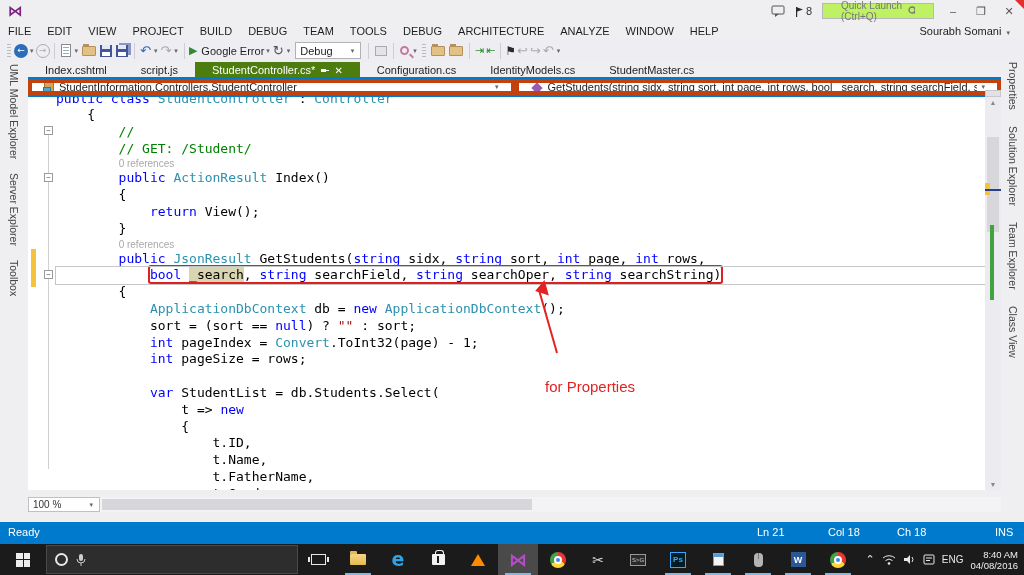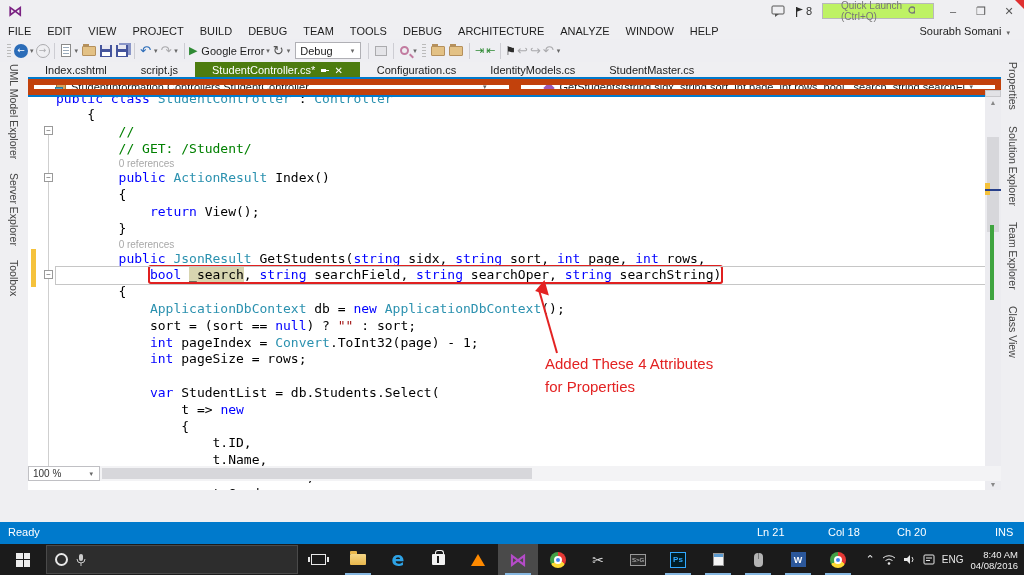--- a/index.html
+++ b/index.html
@@ -48,21 +48,21 @@
   .greenarr{color:#2F8A34;font-family:"DejaVu Sans",sans-serif;font-size:11px;margin:0 1px}
 
   
   #tabrow{position:absolute;left:28px;top:62px;width:973px;height:17px;display:flex;font-size:11px;color:#1E1E1E;border-bottom:2px solid #007ACC}
   .dtab{padding:1px 17px 0 17px;display:flex;align-items:center;gap:5px;white-space:nowrap}
   .dtab.active{background:#4d7c0f;color:#fff}
   .dtab .pin,.dtab .cl{font-size:10px;color:#fff;font-family:"DejaVu Sans",sans-serif}
 
   
   #navbar{position:absolute;left:28px;top:79px;width:973px;height:18px;display:flex;background:#fff;border-bottom:2px solid #007ACC}
-  .nav-combo{flex:1;display:flex;align-items:center;font-size:11px;color:#1E1E1E;border:6px solid #c2410c;overflow:hidden;padding:0 22px;white-space:nowrap}
+  .nav-combo{flex:1;display:flex;align-items:center;font-size:11px;color:#1E1E1E;border:4px solid #c2410c;overflow:hidden;padding:0 12px;white-space:nowrap}
   .nav-combo .dd{margin-left:auto;font-size:7px;color:#666;padding-left:4px}
   .cicon{width:10px;height:10px;margin-right:5px;flex:none;position:relative}
   .cicon.cls{background:#D8A25A;border:1px solid #A8772F}
   .cicon.cls::after{content:"";position:absolute;left:-2px;top:4px;width:6px;height:6px;background:#4EA6C8;border:1px solid #2A7A9C}
   .cicon.mth{background:#9B59B6;transform:rotate(45deg);width:8px;height:8px;margin:1px 7px 0 2px}
 
   
   .strip{position:absolute;top:62px;height:460px;background:#EFEFF2;font-size:10.5px;color:#444}
   #leftstrip{left:0;width:28px}
   #rightstrip{left:1001px;width:23px}
@@ -87,21 +87,21 @@
 
   
   #vscroll{position:absolute;left:985px;top:97px;width:16px;height:393px;background:#ECECF0}
   #vscroll .arr{position:absolute;left:0;width:16px;text-align:center;font-size:7px;color:#888}
   #vscroll .thumb{position:absolute;left:2px;top:40px;width:12px;height:95px;background:#D7D7DB}
   #vscroll .ymark{position:absolute;left:0;top:86px;width:5px;height:12px;background:#F5C23C}
   #vscroll .bline{position:absolute;left:0;top:92px;width:16px;height:2px;background:#27408B}
   #vscroll .gbar{position:absolute;left:5px;top:128px;width:4px;height:75px;background:#3FA43F}
   .splitnub{position:absolute;left:985px;top:90px;width:16px;height:7px;background:#E2E2E6;border:1px solid #C8C8CC}
 
-  #hscrollrow{position:absolute;left:28px;top:466px;width:973px;height:15px;background:#fde047;display:flex;align-items:center}
+  #hscrollrow{position:absolute;left:28px;top:497px;width:973px;height:15px;background:#fde047;display:flex;align-items:center}
   .zoombox{width:72px;height:15px;background:#fff;border:1px solid #C0C0C4;font-size:10px;color:#333;display:flex;align-items:center;justify-content:space-between;padding:0 4px}
   .htrack{flex:1;height:15px;background:#F3F3F5;position:relative}
   .hthumb{position:absolute;left:2px;top:2px;width:430px;height:11px;background:#D7D7DB}
 
   
   #bottomtabs{position:absolute;left:0;top:505px;width:1024px;height:17px;background:#EFEFF2;display:flex;align-items:flex-start;gap:18px;padding-left:30px;font-size:11px;color:#333}
   .btab{position:relative;padding-top:1px}
   .btab::after{content:"";position:absolute;left:-4px;right:-4px;bottom:-6px;height:5px;background:#D6D6DB}
 
   
@@ -299,21 +299,20 @@
     <div class="foldbox" style="top:173px">−</div>
     <div id="code"><div class="cline clip-top"><span class="tk-k">public class </span><span class="tk-t">StudentController</span><span class="tk-p"> : </span><span class="tk-t">Controller</span></div><div class="cline"><span class="tk-p">    {</span></div><div class="cline"><span class="tk-c">        //</span></div><div class="cline"><span class="tk-c">        // GET: /Student/</span></div><div class="lens" style="padding-left: 62.64px;">0 references</div><div class="cline"><span class="tk-k">        public </span><span class="tk-t">ActionResult</span><span class="tk-p"> Index()</span></div><div class="cline"><span class="tk-p">        {</span></div><div class="cline"><span class="tk-k">            return</span><span class="tk-p"> View();</span></div><div class="cline"><span class="tk-p">        }</span></div><div class="lens" style="padding-left: 62.64px;">0 references</div><div class="cline"><span class="tk-k">        public </span><span class="tk-t">JsonResult</span><span class="tk-p"> GetStudents(</span><span class="tk-k">string</span><span class="tk-p"> sidx, </span><span class="tk-k">string</span><span class="tk-p"> sort, </span><span class="tk-k">int</span><span class="tk-p"> page, </span><span class="tk-k">int</span><span class="tk-p"> rows,</span></div><div class="cline current-line">            <span class="redbox"><span class="tk-k">bool</span><span class="tk-p"> </span><span class="tk-hl">_search</span><span class="tk-p">, </span><span class="tk-k">string</span><span class="tk-p"> searchField, </span><span class="tk-k">string</span><span class="tk-p"> searchOper, </span><span class="tk-k">string</span><span class="tk-p"> searchString)</span></span></div><div class="cline"><span class="tk-p">        {</span></div><div class="cline"><span class="tk-t">            ApplicationDbContext</span><span class="tk-p"> db = </span><span class="tk-k">new</span><span class="tk-p"> </span><span class="tk-t">ApplicationDbContext</span><span class="tk-p">();</span></div><div class="cline"><span class="tk-p">            sort = (sort == </span><span class="tk-k">null</span><span class="tk-p">) ? </span><span class="tk-s">""</span><span class="tk-p"> : sort;</span></div><div class="cline"><span class="tk-k">            int</span><span class="tk-p"> pageIndex = </span><span class="tk-t">Convert</span><span class="tk-p">.ToInt32(page) - 1;</span></div><div class="cline"><span class="tk-k">            int</span><span class="tk-p"> pageSize = rows;</span></div><div class="cline">&nbsp;</div><div class="cline"><span class="tk-k">            var</span><span class="tk-p"> StudentList = db.Students.Select(</span></div><div class="cline"><span class="tk-p">                t =&gt; </span><span class="tk-k">new</span></div><div class="cline"><span class="tk-p">                {</span></div><div class="cline"><span class="tk-p">                    t.ID,</span></div><div class="cline"><span class="tk-p">                    t.Name,</span></div><div class="cline"><span class="tk-p">                    t.FatherName,</span></div><div class="cline"><span class="tk-p">                    t.Gender,</span></div></div>
     <svg id="annsvg" viewBox="0 0 90 90">
       <defs>
           <marker id="ah" markerWidth="8" markerHeight="8" refX="4" refY="2" orient="auto">
             <path d="M0 6 L4 0 L8 6 Z" fill="#E32222"></path>
           </marker>
         </defs>
       <line x1="49" y1="76" x2="31" y2="13" stroke="#E32222" stroke-width="2" marker-end="url(#ah)"></line>
     </svg>
-    <div class="ann-text" style="top:258px">Added These 4 Attributes</div>
     <div class="ann-text" style="top:281px">for Properties</div>
   </div>
 
   <div class="splitnub"></div>
   <div id="vscroll">
     <span class="arr" style="top:2px">▲</span>
     <span class="thumb"></span>
     <span class="ymark"></span>
     <span class="bline"></span>
     <span class="gbar"></span>
@@ -328,21 +327,21 @@
     <span class="htrack">
         <span class="hthumb"></span>
       </span>
   </div>
 
 
   <div id="statusbar">
     <span style="left:8px">Ready</span>
     <span style="left:757px">Ln 21</span>
     <span style="left:828px">Col 18</span>
-    <span style="left:897px">Ch 20</span>
+    <span style="left:897px">Ch 18</span>
     <span style="left:995px">INS</span>
   </div>
 
   <div id="taskbar">
     <div id="startbtn">
         <span class="winlogo">
           <i></i>
           <i></i>
           <i></i>
           <i></i>

